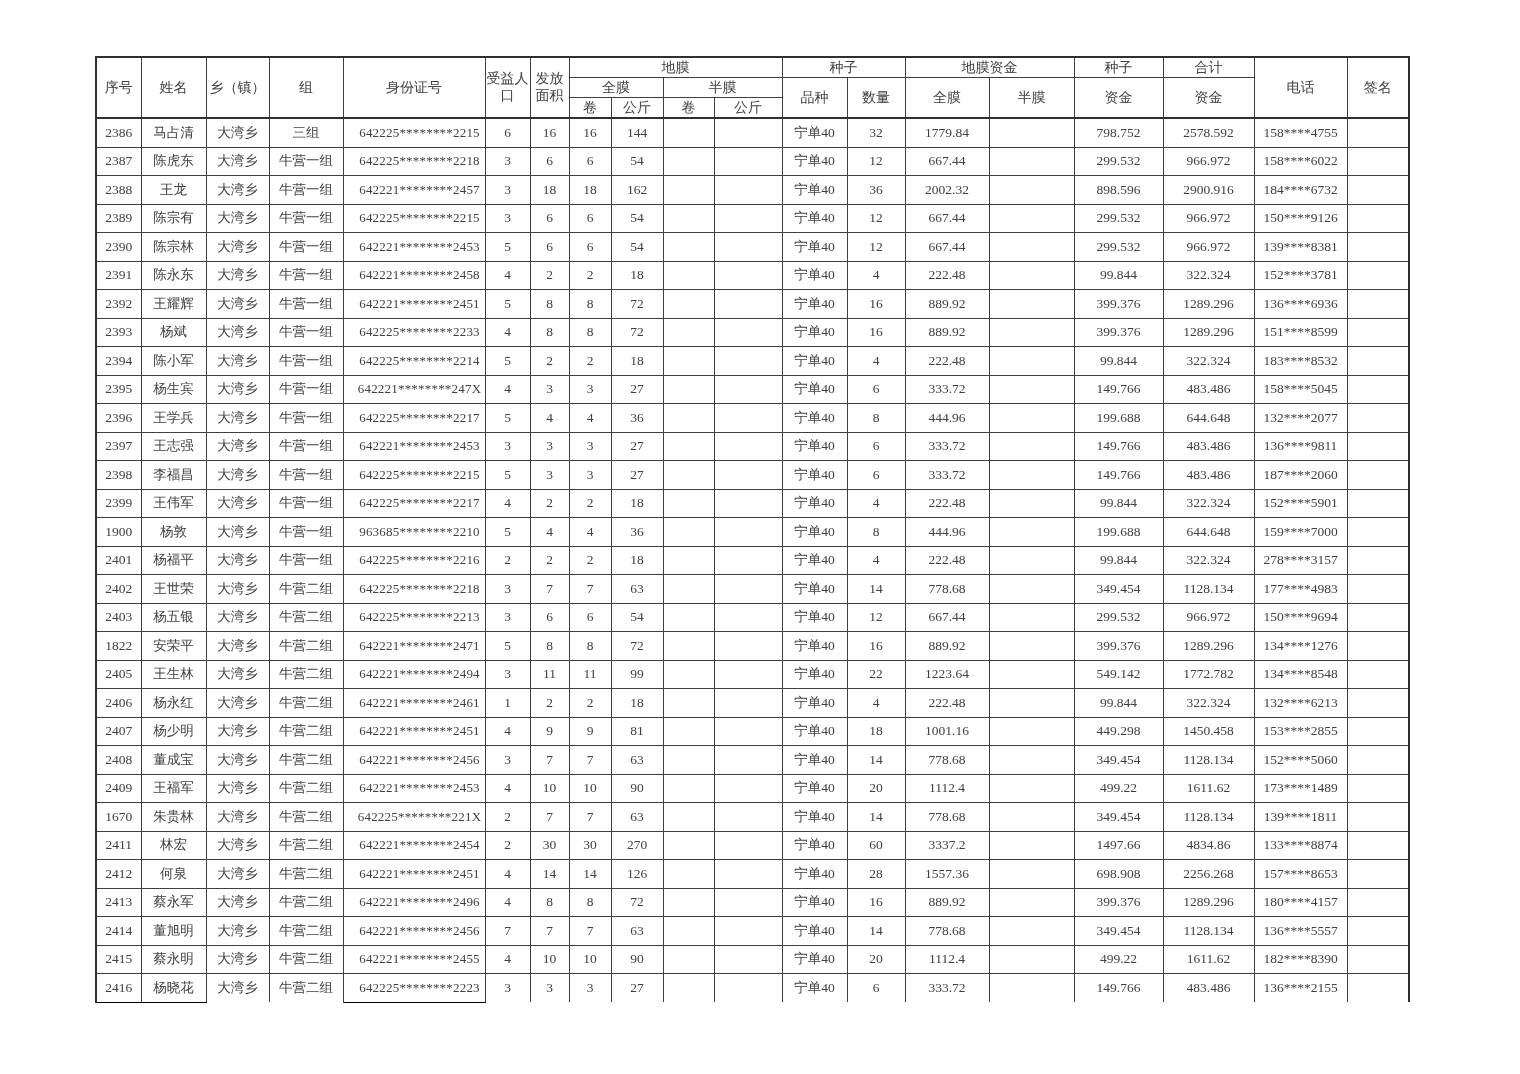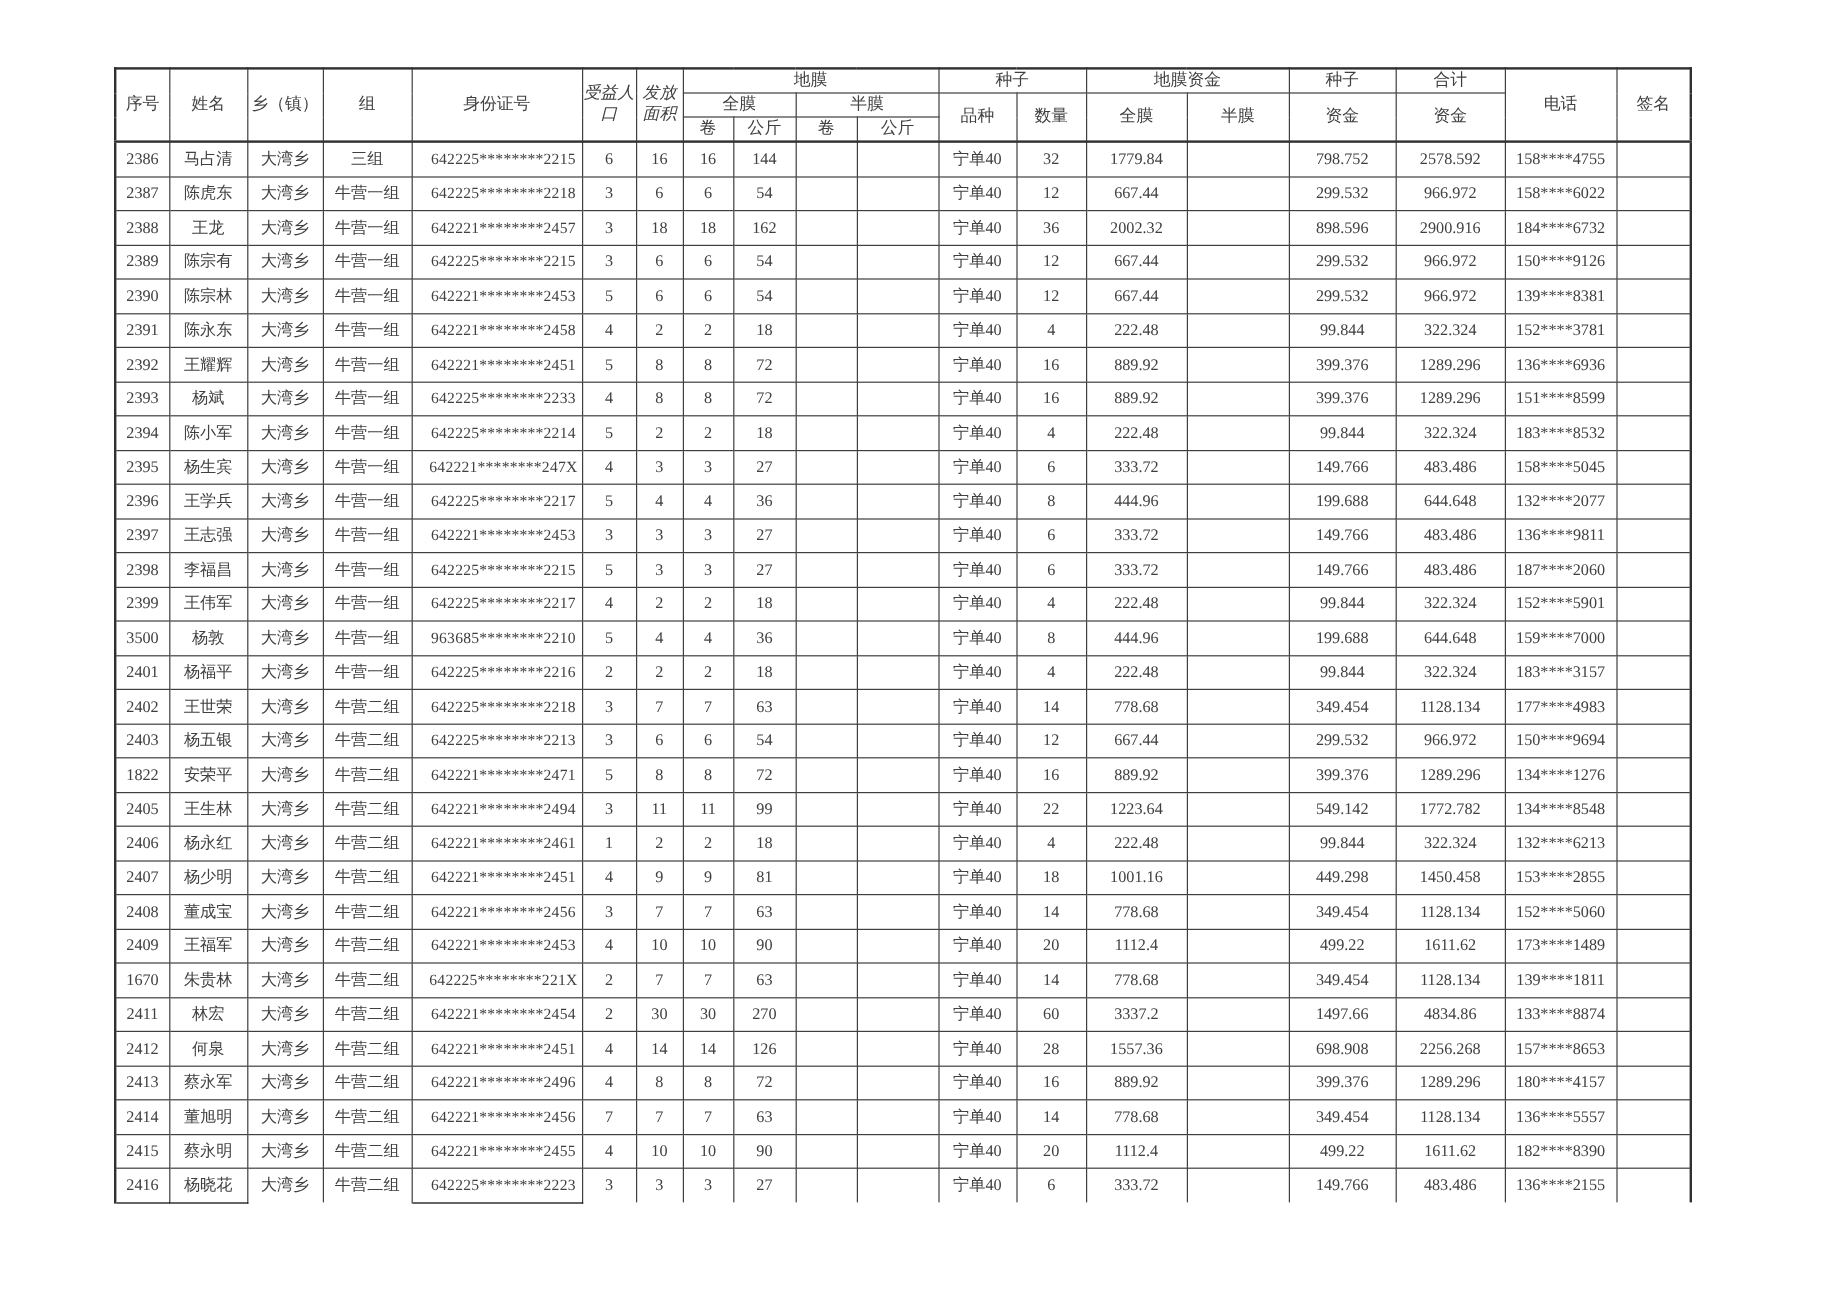--- a/index.html
+++ b/index.html
@@ -14,21 +14,21 @@
     border:2px solid #303030; border-bottom:none;
   }
   .grid th, .grid td {
     border:1px solid #3f3f3f;
     text-align:center; vertical-align:middle;
     padding:0 1px; font-weight:normal;
     overflow:hidden; white-space:nowrap;
   }
   .grid thead { border-bottom:2px solid #303030; }
   .grid thead th { font-size:14px; height:19px; line-height:1.1; }
-  .grid thead th.wrap { white-space:normal; line-height:1.15;font-style:italic; }
+  .grid thead th.wrap { white-space:normal; line-height:1.15; }
   .grid tbody td { font-size:13.5px; height:27.5px; }
   .grid tbody td.cid { font-size:13px; letter-spacing:0.2px;padding-left:12px; }
   
   .grid tbody tr.cut td { border-bottom:none; }
   .grid tbody tr.cut td.keep { border-bottom:1px solid #000000; }
 </style>
 </head>
 <body>
 
 <div class="sheet">
@@ -377,21 +377,21 @@
           <td>宁单40</td>
           <td>4</td>
           <td>222.48</td>
           <td></td>
           <td>99.844</td>
           <td>322.324</td>
           <td>152****5901</td>
           <td></td>
         </tr>
         <tr>
-          <td>3500</td>
+          <td>1900</td>
           <td>杨敦</td>
           <td>大湾乡</td>
           <td>牛营一组</td>
           <td class="cid">963685********2210</td>
           <td>5</td>
           <td>4</td>
           <td>4</td>
           <td>36</td>
           <td></td>
           <td></td>
@@ -415,21 +415,21 @@
           <td>2</td>
           <td>18</td>
           <td></td>
           <td></td>
           <td>宁单40</td>
           <td>4</td>
           <td>222.48</td>
           <td></td>
           <td>99.844</td>
           <td>322.324</td>
-          <td>183****3157</td>
+          <td>278****3157</td>
           <td></td>
         </tr>
         <tr>
           <td>2402</td>
           <td>王世荣</td>
           <td>大湾乡</td>
           <td>牛营二组</td>
           <td class="cid">642225********2218</td>
           <td>3</td>
           <td>7</td>

